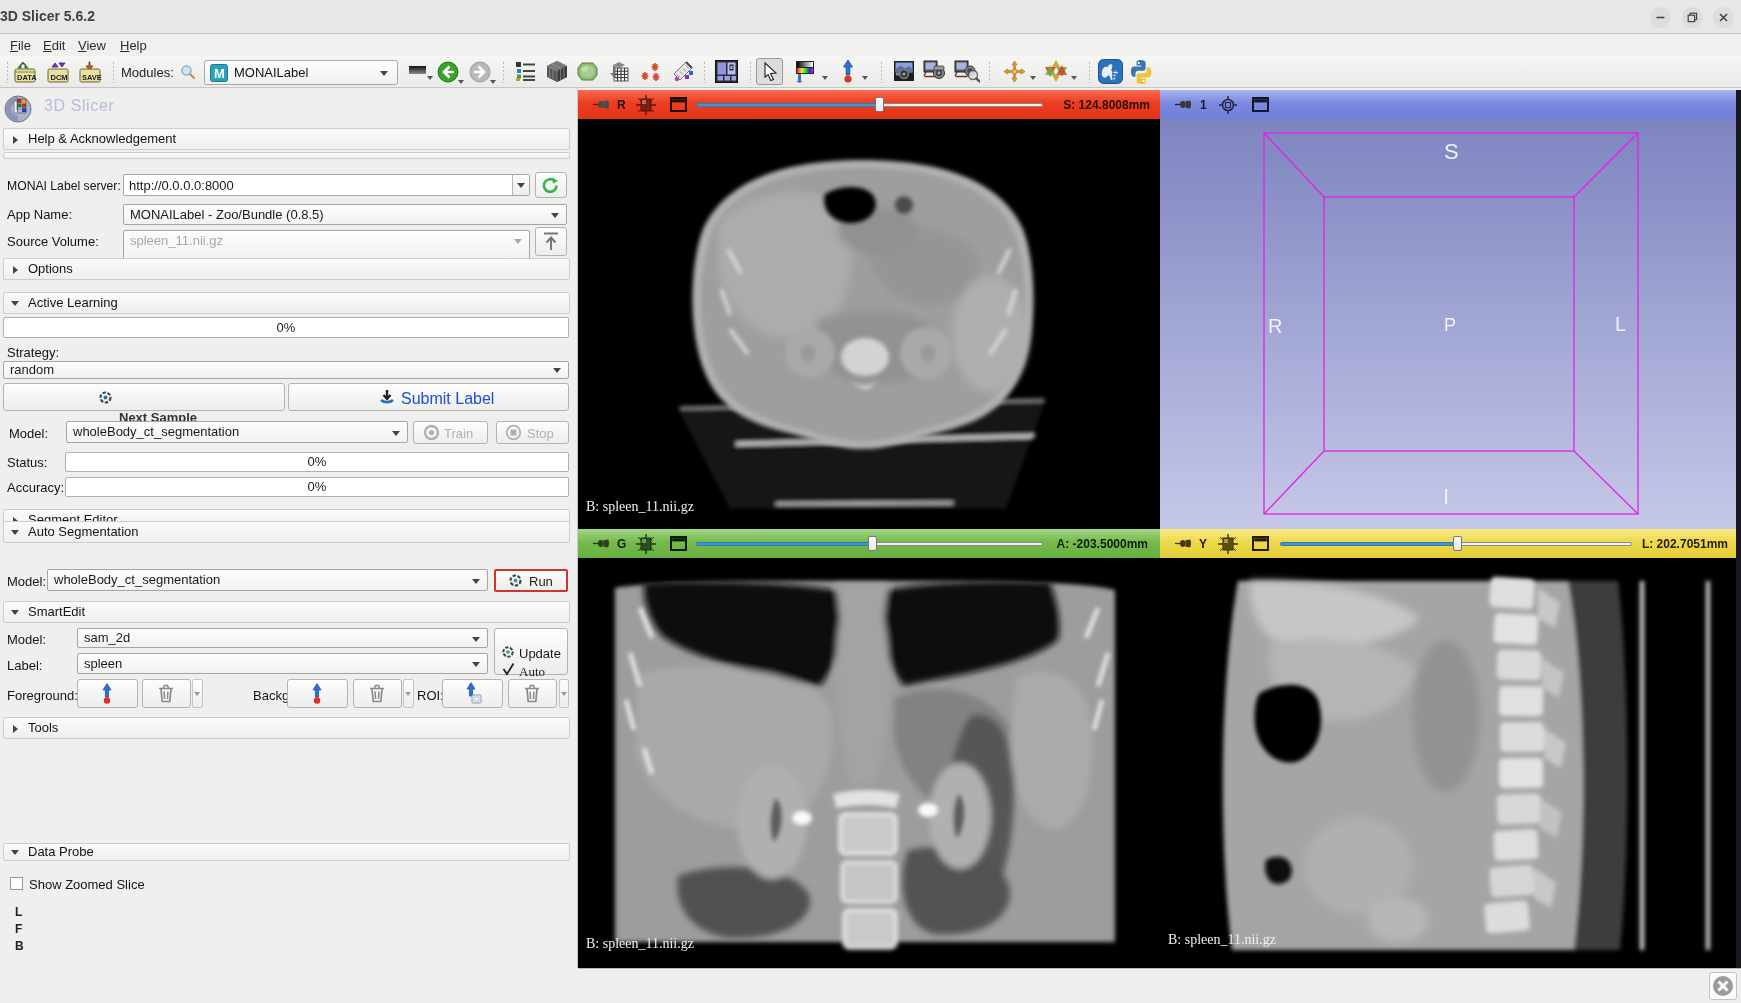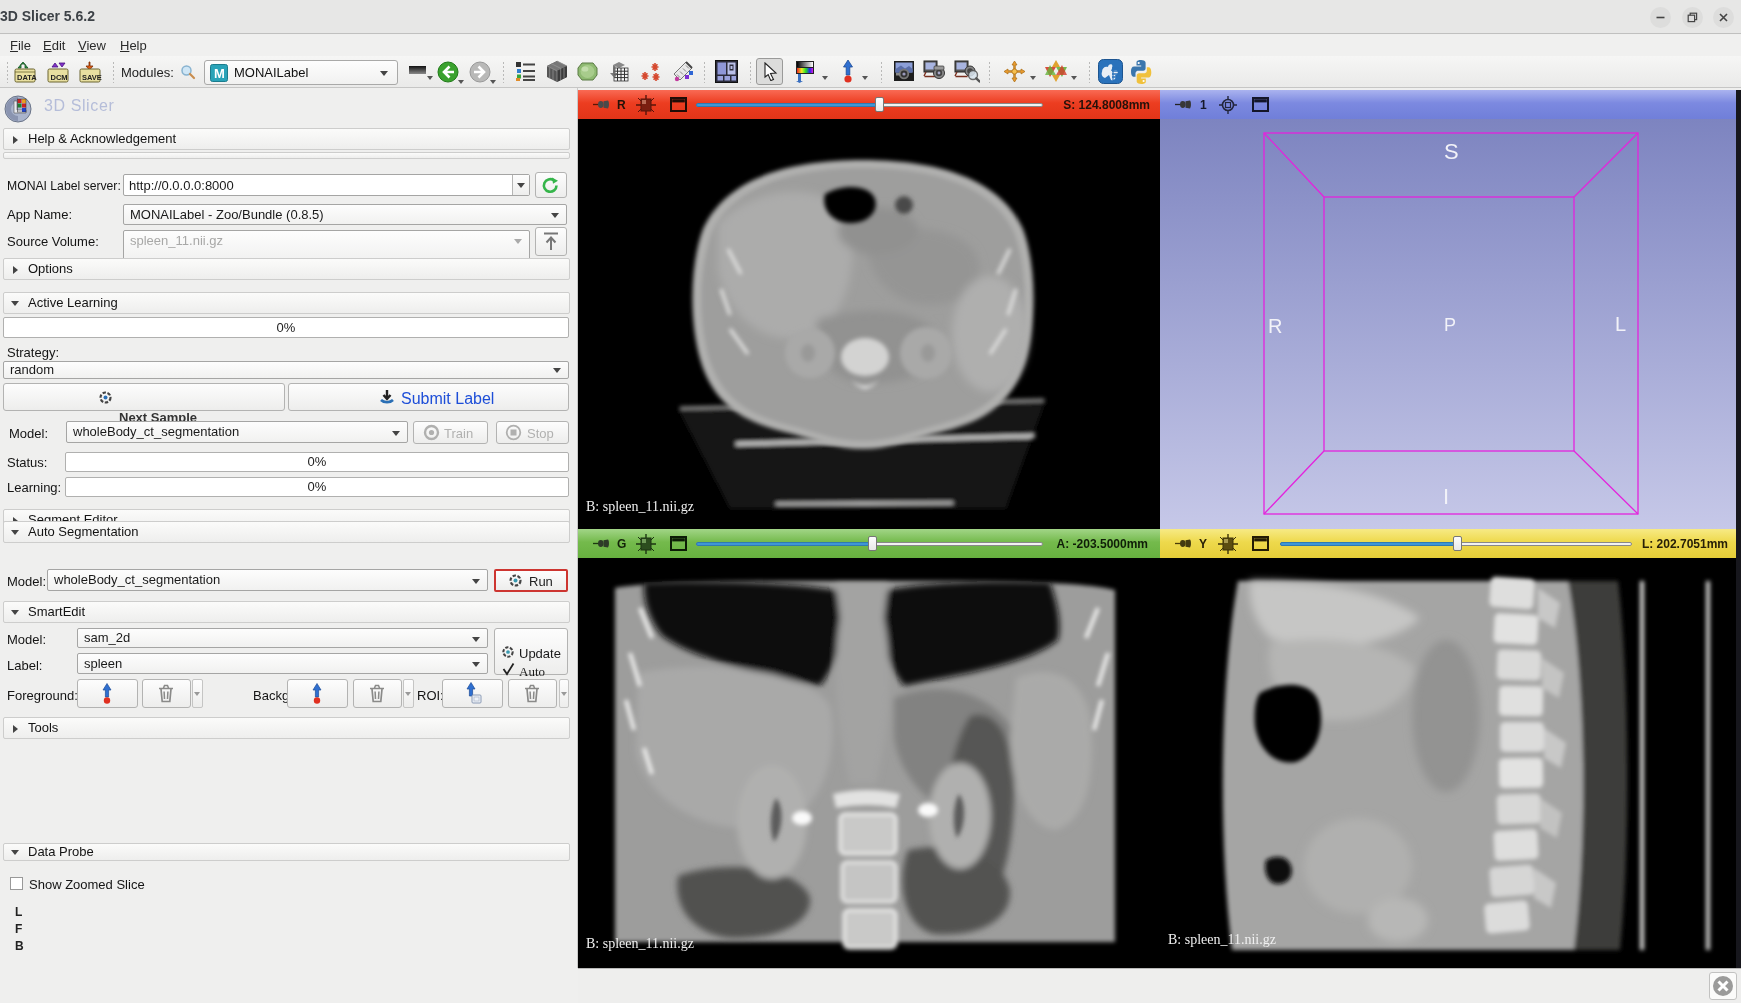--- a/index.html
+++ b/index.html
@@ -352,21 +352,21 @@
 </svg>
 <div class="abs" style="left:444px; top:426px; font-size:13px; color:#b1b1b0;">Train</div>
 <div class="btn abs" style="left:496px; top:421px; width:73px; height:23px;"></div>
 <svg class="abs" style="left:505px; top:424px;" width="17" height="17" viewBox="0 0 17 17">
  <circle cx="8.5" cy="8.5" r="6.8" fill="none" stroke="#b0b0af" stroke-width="1.8"></circle>
       <rect x="5.5" y="5.5" width="6" height="6" fill="#b0b0af"></rect>
 </svg>
 <div class="abs" style="left:527px; top:426px; font-size:13px; color:#b1b1b0;">Stop</div>
 <div class="lbl abs" style="left:7px; top:455px;">Status:</div>
 <div class="pbar abs" style="left:65px; top:452px; width:504px; height:20px; line-height:18px;">0%</div>
-<div class="lbl abs" style="left:7px; top:480px;">Learning:</div>
+<div class="lbl abs" style="left:7px; top:480px;">Accuracy:</div>
 <div class="pbar abs" style="left:65px; top:477px; width:504px; height:20px; line-height:18px;">0%</div>
 <div class="sechdr abs" style="top:509px;"><span class="arr-r"></span>Segment Editor</div>
 <div class="sechdr abs" style="top:521px;"><span class="arr-d"></span>Auto Segmentation</div>
 
 <div class="lbl abs" style="left:7px; top:574px;">Model:</div>
 <div class="combo abs" style="left:47px; top:569px; width:441px; height:22px; line-height:20px;">wholeBody_ct_segmentation<span class="cmbarr" style="top:9px;"></span></div>
 <div class="abs" style="left:494px; top:569px; width:74px; height:23px; background:linear-gradient(#fdfdfd,#ededec); border:2px solid #cd3530; border-radius:2px;"></div>
 <svg class="abs" style="left:508px; top:573px;" width="15" height="15" viewBox="0 0 15 15">
  <circle cx="7.5" cy="7.5" r="5" fill="none" stroke="#444" stroke-width="2.2" stroke-dasharray="3.4 1.6"></circle>
  <circle cx="7.5" cy="7.5" r="2" fill="#3a9ab0"></circle>

